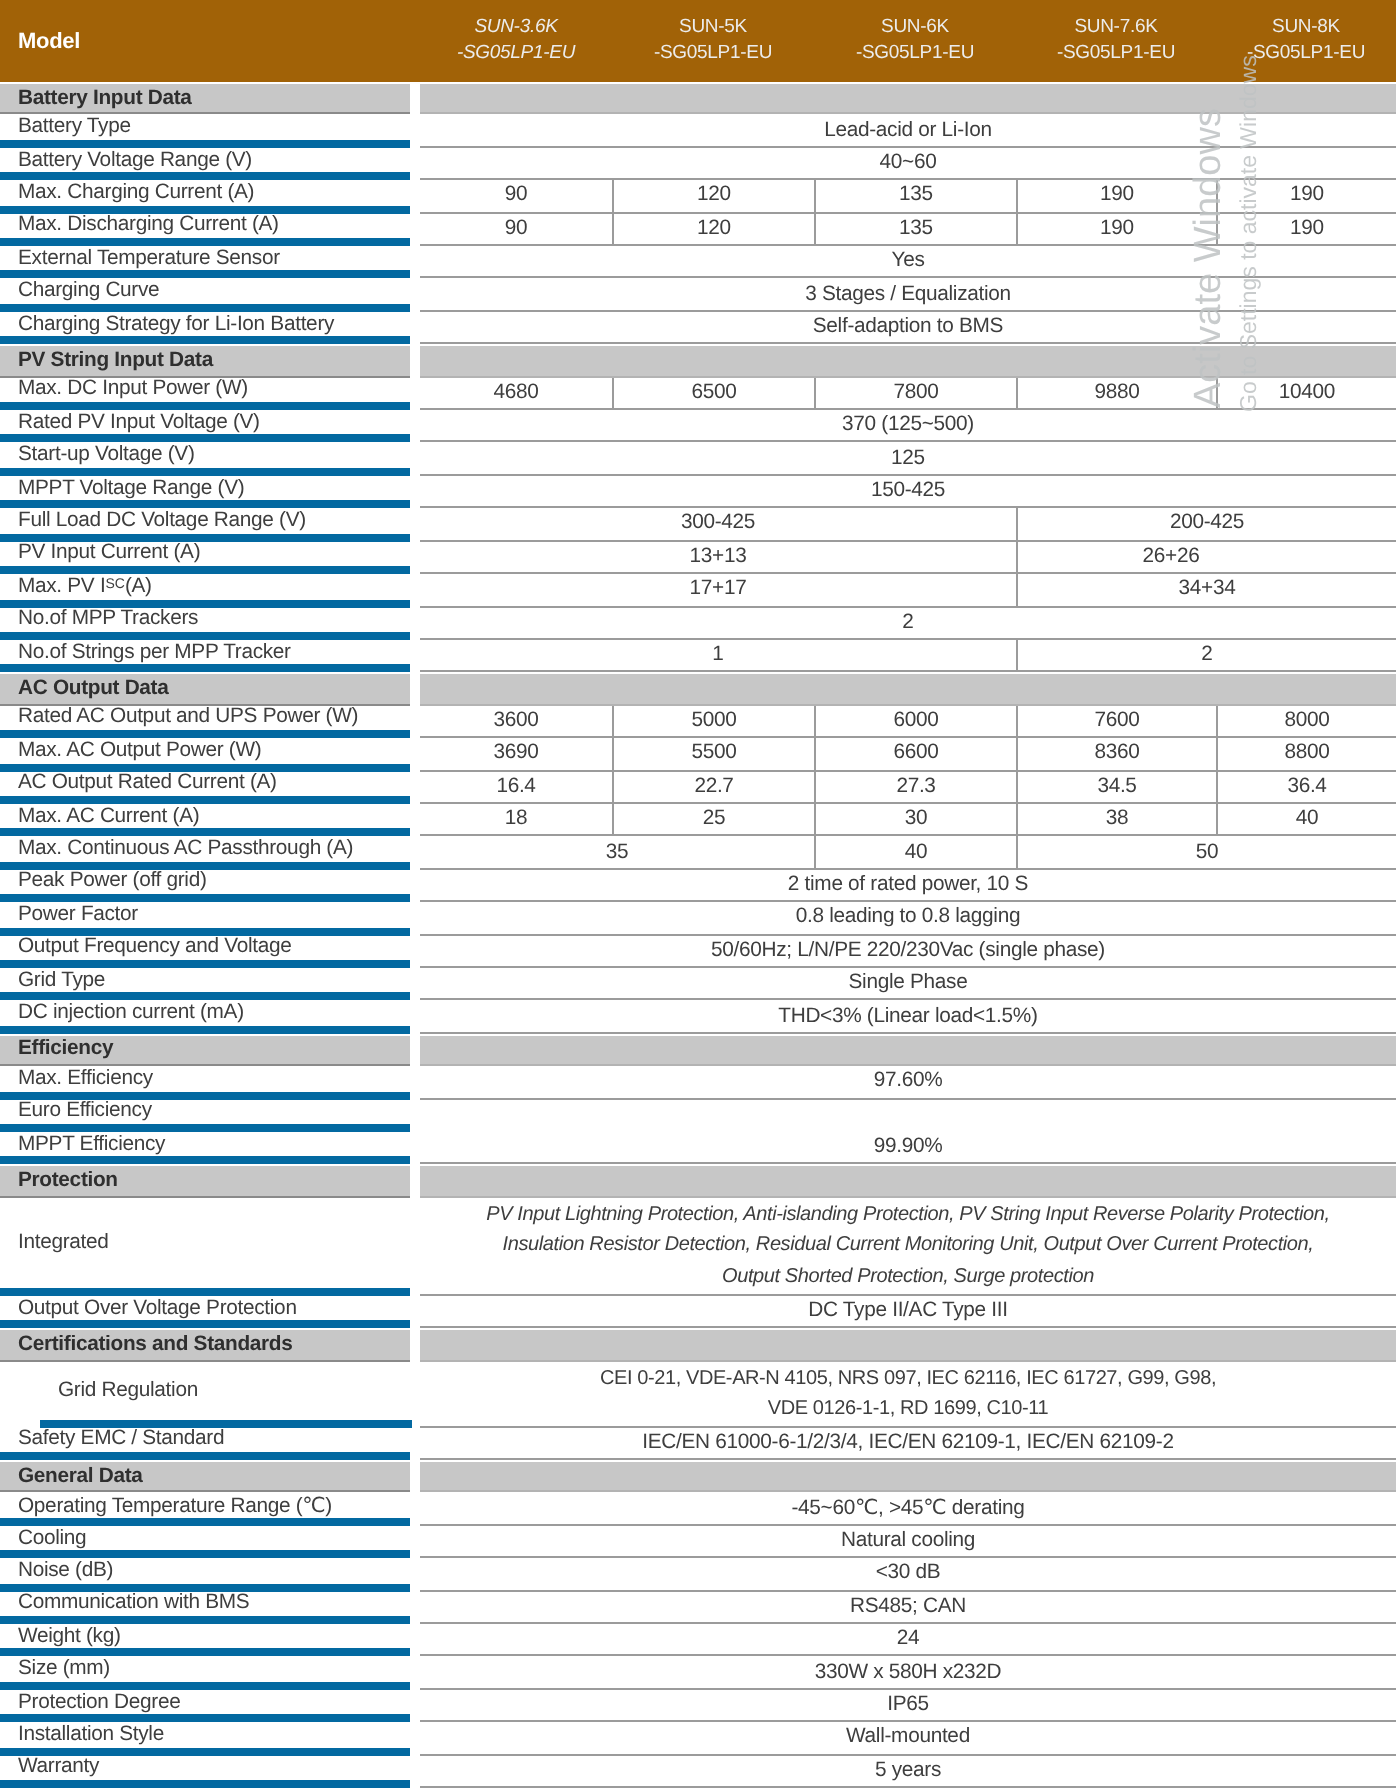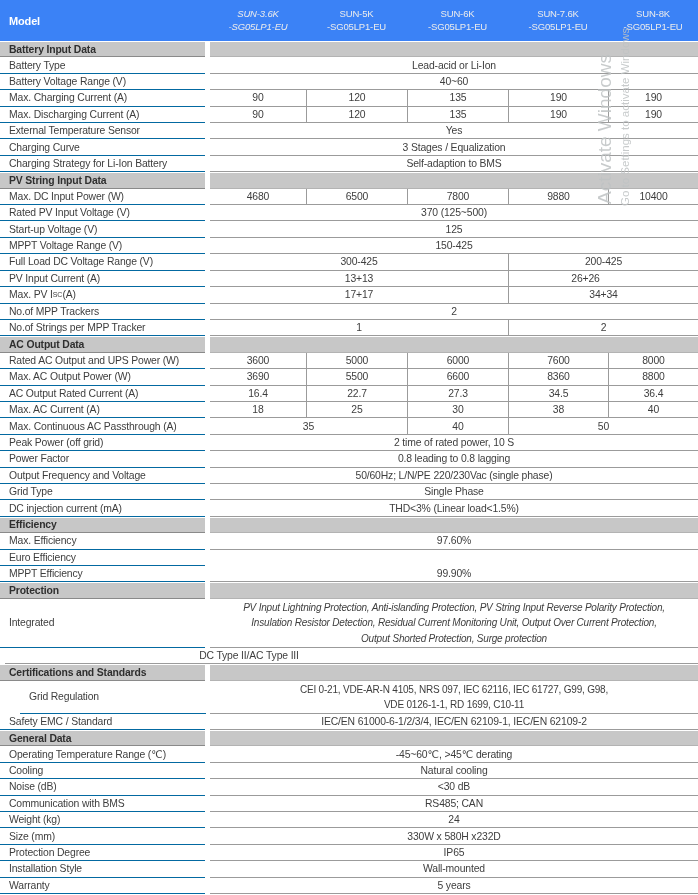--- a/index.html
+++ b/index.html
@@ -5,41 +5,41 @@
   html,body{margin:0;padding:0;}
   body{
     width:698px;height:895px;position:relative;overflow:hidden;
     background:#ffffff;
     font-family:"Liberation Sans","DejaVu Sans",sans-serif;
     letter-spacing:-0.15px;
   }
   .page{position:absolute;inset:0;display:flex;flex-direction:column;}
   
   .header-row{
-    height:41px;background:#3b82f6;display:flex;flex:0 0 auto;
+    height:41px;background:#a16207;display:flex;flex:0 0 auto;
     color:#ececec;
   }
   .model-label{
     width:210px;box-sizing:border-box;padding-left:9px;
     display:flex;align-items:center;
     font-weight:bold;font-size:11px;color:#ffffff;
   }
   .model-cols{display:flex;flex:1;}
   .model-col{
     display:flex;flex-direction:column;justify-content:center;align-items:center;
     font-size:9.5px;line-height:12.5px;box-sizing:border-box;text-align:center;
   }
   
   #rows{display:flex;flex-direction:column;flex:1;}
   .row{display:flex;height:16.42px;flex:0 0 auto;box-sizing:border-box;}
   .label-cell{
     width:205px;box-sizing:border-box;padding-left:9px;
     display:flex;align-items:center;
     font-size:10.4px;color:#3e3e3e;
-    border-bottom:1px solid #0369a1;
+    border-bottom:4px solid #0369a1;
     white-space:nowrap;overflow:hidden;
   }
   .label-cell sub{font-size:7px;line-height:0;letter-spacing:0;}
   .gutter{width:5px;box-sizing:border-box;}
   .values{
     flex:1;display:flex;box-sizing:border-box;
     border-bottom:1px solid #9b9b9b;
   }
   .vcell{
     display:flex;align-items:center;justify-content:center;
@@ -365,20 +365,21 @@
         <div class="values"></div>
       </div>
       <div class="row" style="height: 49px;">
         <div class="label-cell">Integrated</div>
         <div class="gutter"></div>
         <div class="values">
           <div class="vcell small" style="width: 488px; font-style: italic;">PV Input Lightning Protection, Anti-islanding Protection, PV String Input Reverse Polarity Protection,<br>Insulation Resistor Detection, Residual Current Monitoring Unit, Output Over Current Protection,<br>Output Shorted Protection, Surge protection</div>
         </div>
       </div>
       <div class="row">
+        <div class="label-cell">Output Over Voltage Protection</div>
         <div class="gutter"></div>
         <div class="values">
           <div class="vcell" style="width: 488px;">DC Type II/AC Type III</div>
         </div>
       </div>
       <div class="row section">
         <div class="label-cell">Certifications and Standards</div>
         <div class="gutter"></div>
         <div class="values"></div>
       </div>

